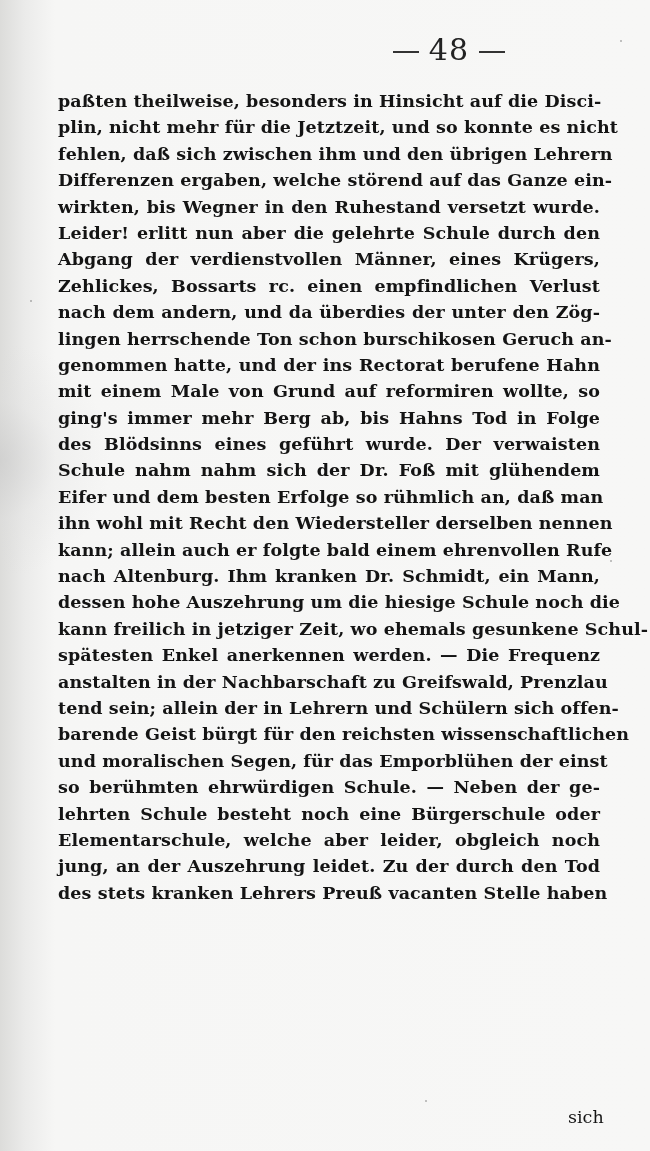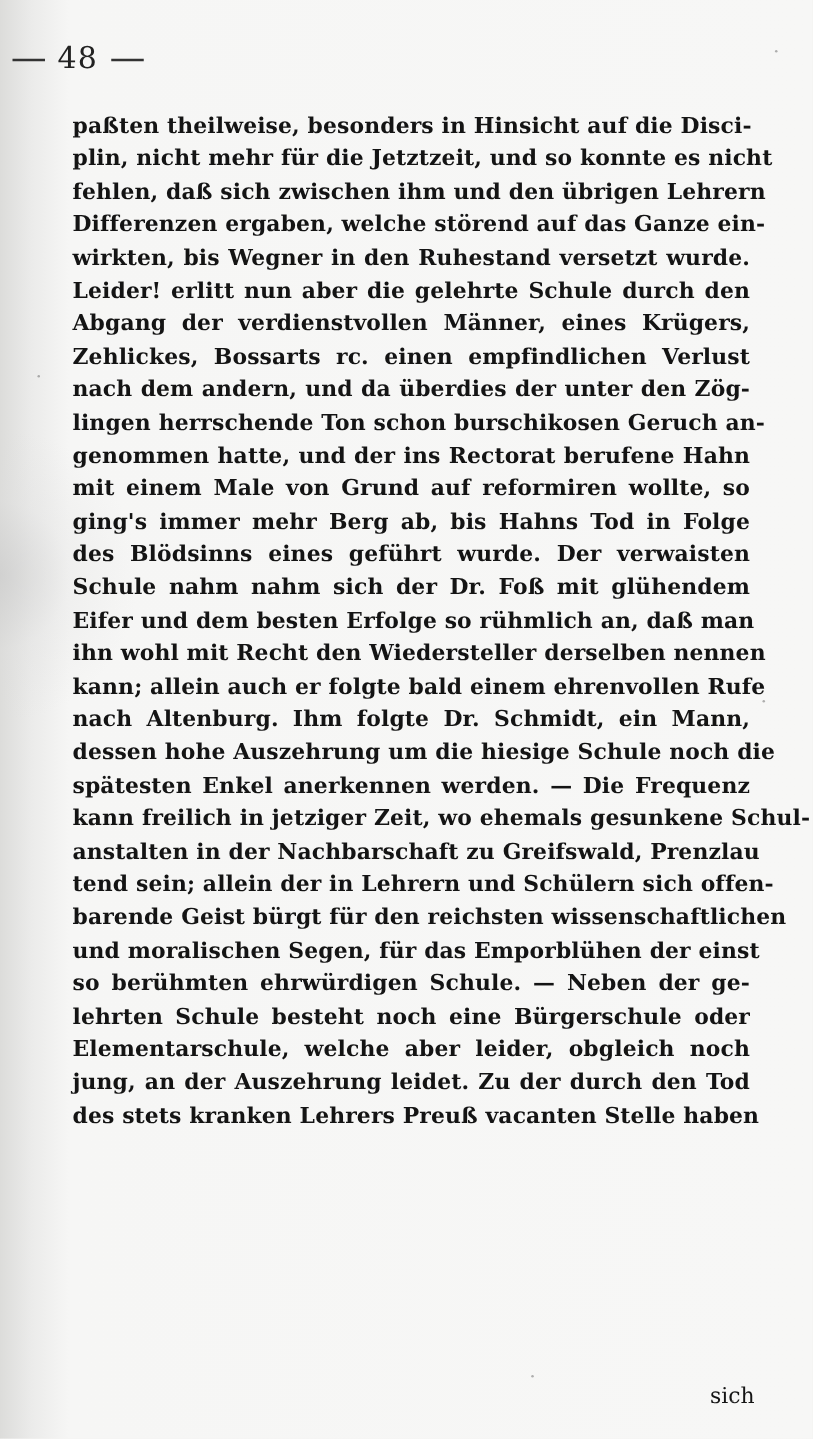--- a/index.html
+++ b/index.html
@@ -20,22 +20,22 @@
     inset: 0;
     background:
       radial-gradient(ellipse at 0% 40%, rgba(200,200,200,0.55) 0%, rgba(220,220,220,0.25) 6%, rgba(255,255,255,0) 12%),
       linear-gradient(90deg, #dcdcda 0px, #ebebea 25px, #f6f6f5 55px, #f7f7f6 100%);
   }
   .page-number {
     position: absolute;
     top: 32px;
     left: 0;
     width: 515px;
-    text-align: left;
-    font-size: 24px;
+    text-align: right;
+    font-size: 30px;
     letter-spacing: 1px;
     color: #222;
   }
   .page-number .dash {
     display: inline-block;
     width: 26px;
     height: 0;
     border-top: 2px solid #333;
     vertical-align: middle;
     margin: 0 10px;
@@ -93,24 +93,24 @@
     <div class="line">nach dem andern, und da überdies der unter den Zög-</div>
     <div class="line">lingen herrschende Ton schon burschikosen Geruch an-</div>
     <div class="line">genommen hatte, und der ins Rectorat berufene Hahn</div>
     <div class="line">mit einem Male von Grund auf reformiren wollte, so</div>
     <div class="line">ging's immer mehr Berg ab, bis Hahns Tod in Folge</div>
     <div class="line">des Blödsinns eines geführt wurde. Der verwaisten</div>
     <div class="line">Schule nahm nahm sich der Dr. Foß mit glühendem</div>
     <div class="line">Eifer und dem besten Erfolge so rühmlich an, daß man</div>
     <div class="line">ihn wohl mit Recht den Wiedersteller derselben nennen</div>
     <div class="line">kann; allein auch er folgte bald einem ehrenvollen Rufe</div>
-    <div class="line">nach Altenburg. Ihm folgte Dr. Schmidt, ein Mann,</div>
+    <div class="line">nach Altenburg. Ihm kranken Dr. Schmidt, ein Mann,</div>
     <div class="line">dessen hohe Auszehrung um die hiesige Schule noch die</div>
+    <div class="line">kann freilich in jetziger Zeit, wo ehemals gesunkene Schul-</div>
     <div class="line">spätesten Enkel anerkennen werden. — Die Frequenz</div>
-    <div class="line">kann freilich in jetziger Zeit, wo ehemals gesunkene Schul-</div>
     <div class="line">anstalten in der Nachbarschaft zu Greifswald, Prenzlau</div>
     <div class="line">tend sein; allein der in Lehrern und Schülern sich offen-</div>
     <div class="line">barende Geist bürgt für den reichsten wissenschaftlichen</div>
     <div class="line">und moralischen Segen, für das Emporblühen der einst</div>
     <div class="line">so berühmten ehrwürdigen Schule. — Neben der ge-</div>
     <div class="line">lehrten Schule besteht noch eine Bürgerschule oder</div>
     <div class="line">Elementarschule, welche aber leider, obgleich noch</div>
     <div class="line">jung, an der Auszehrung leidet. Zu der durch den Tod</div>
     <div class="line">des stets kranken Lehrers Preuß vacanten Stelle haben</div>
   </div>

